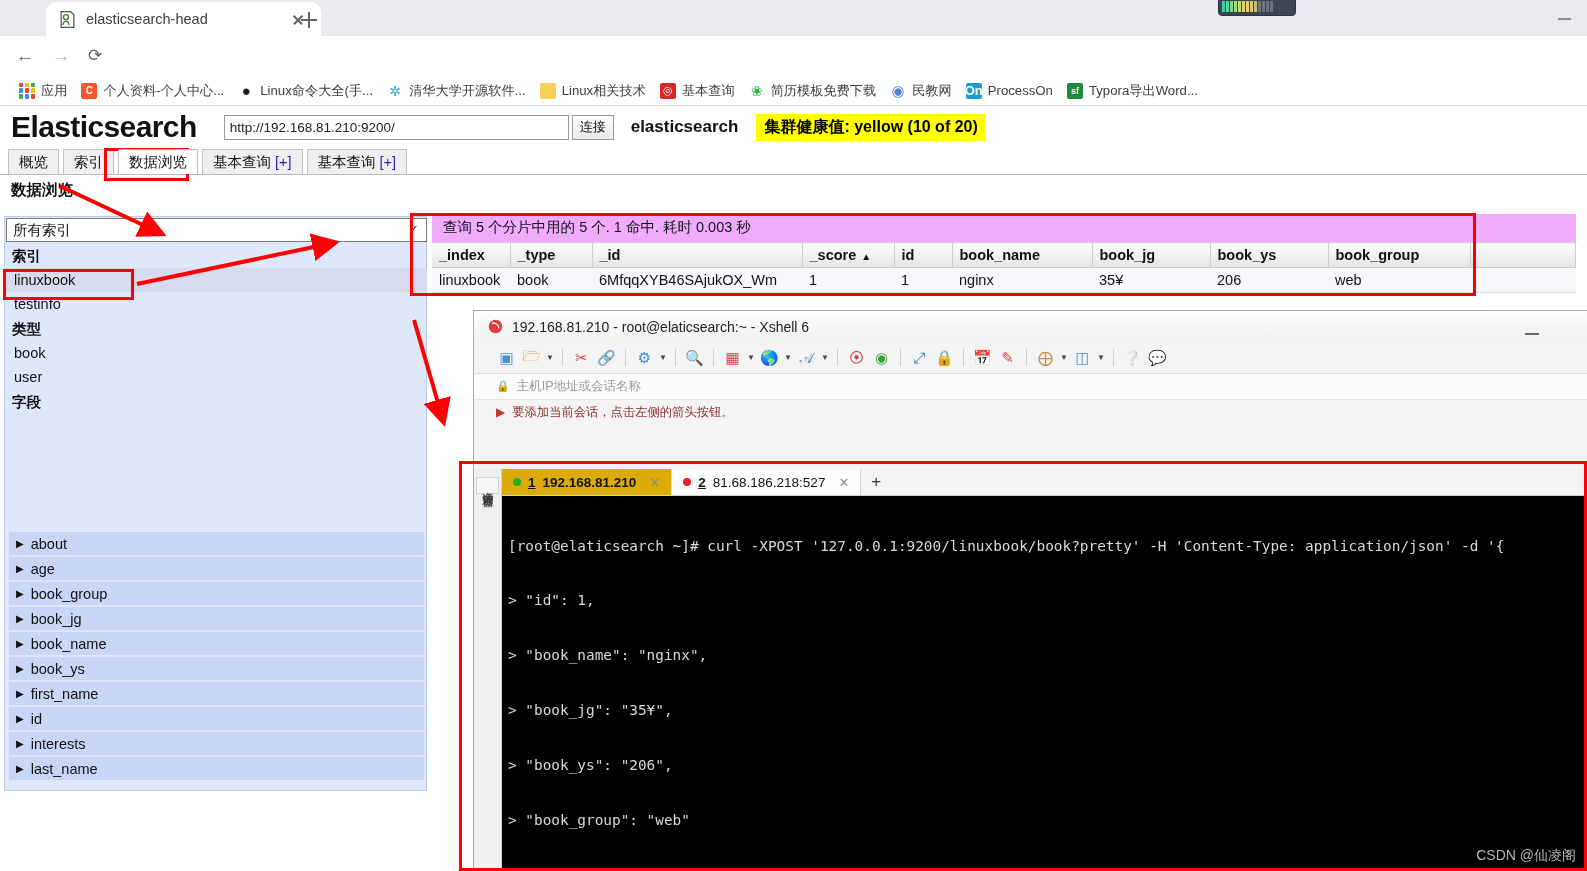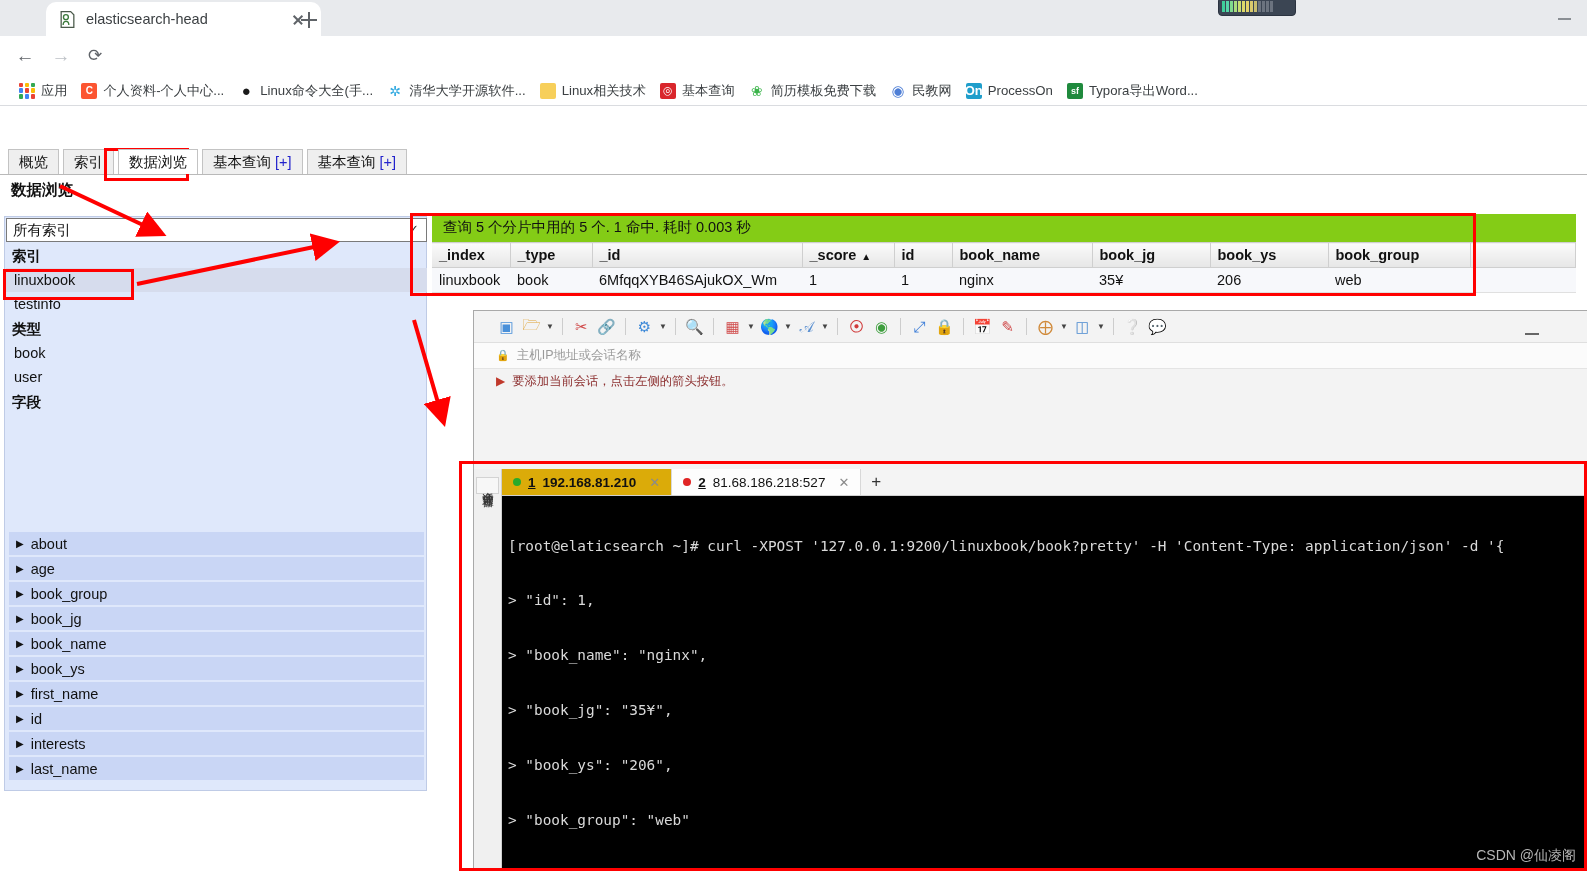--- a/index.html
+++ b/index.html
@@ -131,21 +131,21 @@
   .lp-item.sel { background:#d6dced; }
   .lp-list { position:absolute; left:1px; top:26px; width:421px; }
   .fields { position:absolute; left:4px; top:315px; width:415px; }
   .fld-row {
     height:23px; background:#c9d6f5; margin-bottom:2px; display:flex; align-items:center;
     padding-left:7px; font-size:14.5px; color:#111;
   }
   .fld-arrow { font-size:10px; color:#111; margin-right:7px; }
 
   
-  .results { position:absolute; left:432px; top:108px; width:1144px; height:72px; background:#84cc16; }
+  .results { position:absolute; left:432px; top:108px; width:1144px; height:72px; background:#f0abfc; }
   .res-summary { font-size:14.5px; color:#111; padding:4px 0 5px 11px; }
   .res-table { width:100%; border-collapse:collapse; font-size:14.5px; }
   .res-table th {
     background:linear-gradient(#fbfbfb,#e6e6e6); border:1px solid #cfcfcf; border-left:none;
     text-align:left; padding:4px 7px; font-weight:700; color:#111; white-space:nowrap;
   }
   .res-table td {
     background:#f7f8fb; border-bottom:1px solid #e0e0e0; text-align:left;
     padding:4px 7px; color:#111; white-space:nowrap;
   }
@@ -313,20 +313,27 @@
       <span class="bm-label">ProcessOn</span>
     </div>
     <div class="bm">
       <span class="bm-ico" style="background:#1f8a3d;font-size:9px">sf</span>
       <span class="bm-label">Typora导出Word...</span>
     </div>
   </div>
 
   <div class="page">
 
+    <div class="es-header">
+      <div class="es-logo">Elasticsearch</div>
+      <input class="es-url-input" value="http://192.168.81.210:9200/" style="">
+      <button class="es-connect">连接</button>
+      <div class="es-clustername">elasticsearch</div>
+      <div class="es-health">集群健康值: yellow (10 of 20)</div>
+    </div>
 
     <div class="es-tabs">
       <div class="es-tab">
         <span>概览</span>
       </div>
       <div class="es-tab">
         <span>索引</span>
       </div>
       <div class="es-tab active">
         <span>数据浏览</span>
@@ -430,20 +437,27 @@
             <td>206</td>
             <td>web</td>
             <td></td>
           </tr>
         </tbody>
       </table>
     </div>
   </div>
 
   <div class="xshell">
+    <div class="xs-title">
+      <svg class="xs-ico" viewBox="0 0 20 20">
+        <circle cx="10" cy="10" r="8" fill="#d93f3f"></circle>
+        <path d="M6 6c4 0 8 2 8 6" fill="none" stroke="#fff" stroke-width="1.8"></path>
+      </svg>
+      <span class="xs-title-txt">192.168.81.210 - root@elaticsearch:~ - Xshell 6</span>
+    </div>
     <div class="xs-min"></div>
 
 
     <div class="xs-toolbar">
       <span class="tb" style="color:#4a90d9">▣</span>
       <span class="tb" style="color:#e0a53a">🗁</span>
       <span class="tb tb-car">▼</span>
       <span class="tb-sep"></span>
       <span class="tb" style="color:#d04a4a">✂</span>
       <span class="tb" style="color:#8a8a8a">🔗</span>

